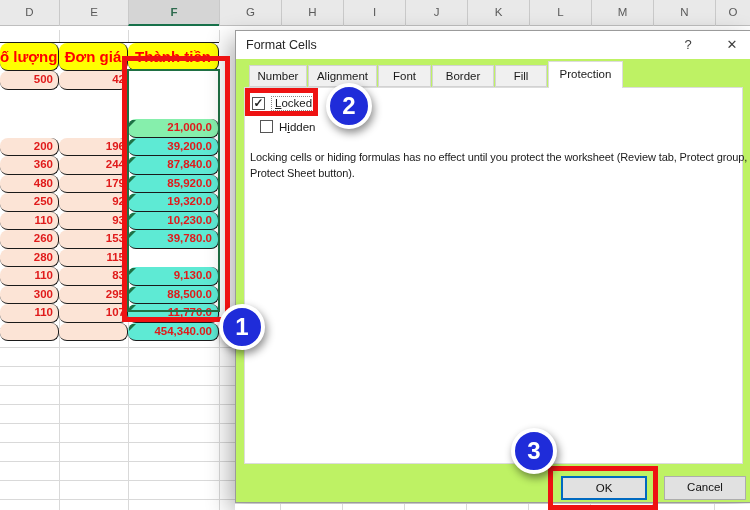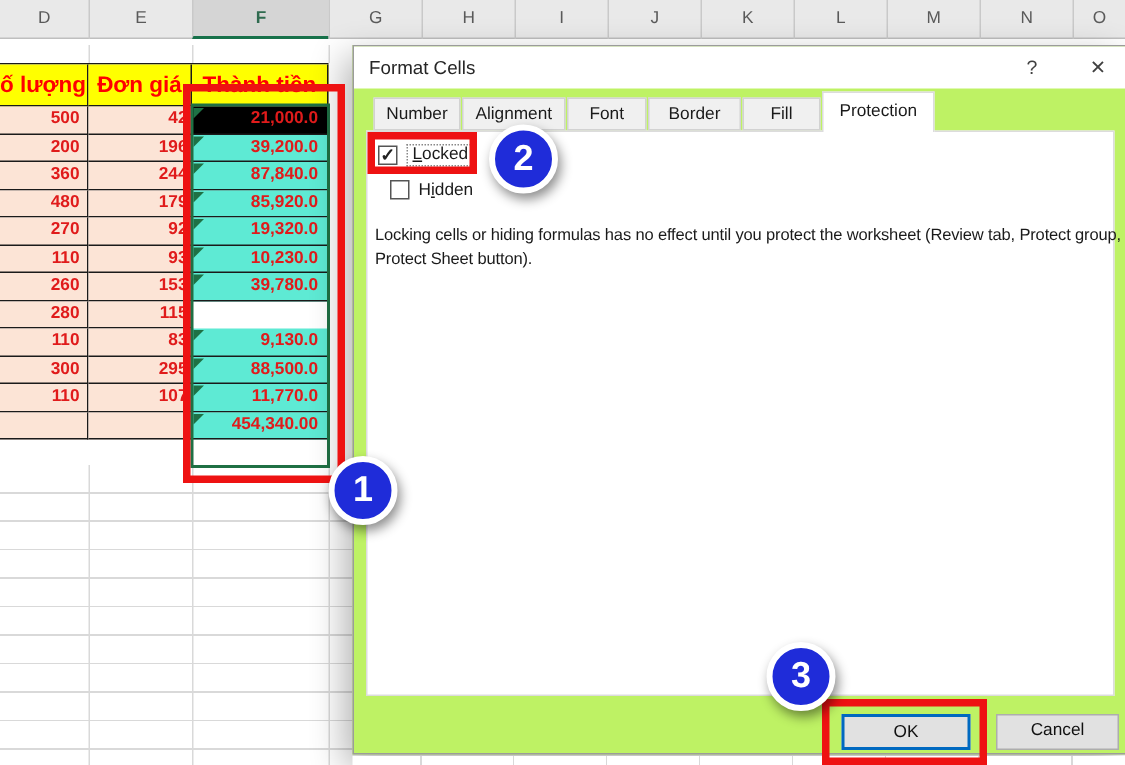--- a/index.html
+++ b/index.html
@@ -17,30 +17,30 @@
   .ch0{left:0;width:59px;border-left:none;} .ch1{left:59px;width:69px;}
   .ch2{left:128px;width:91px;background:#D5D5D5;border-bottom:2px solid #17714A;color:#2F6B4F;font-weight:bold;}
   .ch3{left:219px;width:62px;} .ch4{left:281px;width:62px;} .ch5{left:343px;width:62px;}
   .ch6{left:405px;width:62px;} .ch7{left:467px;width:62px;} .ch8{left:529px;width:62px;}
   .ch9{left:591px;width:62px;} .ch10{left:653px;width:62px;} .ch11{left:715px;width:35px;}
 
   .vline { position:absolute; width:1px; background:#D9D9D9; z-index:1; }
 
   .xl-table { position:absolute; left:0; top:42px; width:219px; border-top:1px solid #1a1a1a; z-index:2; }
   .t-row { display:flex; }
-  .th, .td { border-right:1px solid #1a1a1a; border-bottom:1px solid #1a1a1a; overflow:hidden; white-space:nowrap; }
+  .th, .td { border-right:1px solid #1a1a1a; border-bottom:1px solid #1a1a1a; overflow:hidden; white-space:nowrap;border-radius:8px; }
   .th { height:28px; background:#FFFF00; color:#FF0000; font-weight:bold; font-size:15px; line-height:27px; }
   .td { height:18.5px; background:#FCE4D6; color:#E01B1B; font-size:11.5px; line-height:17.5px;
         font-weight:600; text-align:right; }
   .w1{width:59px;} .w2{width:69px;} .w3{width:91px;}
   .th.w1{text-align:right; padding-right:2px;} .th.w2,.th.w3{text-align:center;}
   .td.w1{padding-right:5px;} .td.w2{padding-right:2px;}
   .td.w3{padding-right:6px; position:relative;}
   .td.sel{background:#5eead4;}
-  .td.active{background:#000000;}
+  .td.active{background:#86efac;margin-top:48px;}
   .tri{position:absolute; left:1px; top:1px; width:0; height:0;
        border-top:7px solid #1E7145; border-right:7px solid transparent;}
 
   .sel-border { position:absolute; left:127px; top:69px; width:93px; height:243px;
     border:2px solid #1F7044; z-index:3; pointer-events:none; }
 
   .empty-grid { position:absolute; left:0; top:310px; width:235px; height:200px; z-index:0;
     background:repeating-linear-gradient(to bottom, transparent 0 18px, #D9D9D9 18px 19px); }
 
   .bottom-strip { position:absolute; left:235px; top:504px; width:515px; height:6px; background:#fff; z-index:11;
@@ -138,21 +138,21 @@
       <div class="td w1">360</div>
       <div class="td w2">244</div>
       <div class="td w3 sel"><i class="tri"></i><span>87,840.0</span></div>
     </div>
     <div class="t-row">
       <div class="td w1">480</div>
       <div class="td w2">179</div>
       <div class="td w3 sel"><i class="tri"></i><span>85,920.0</span></div>
     </div>
     <div class="t-row">
-      <div class="td w1">270</div>
+      <div class="td w1">250</div>
       <div class="td w2">92</div>
       <div class="td w3 sel"><i class="tri"></i><span>19,320.0</span></div>
     </div>
     <div class="t-row">
       <div class="td w1">110</div>
       <div class="td w2">93</div>
       <div class="td w3 sel"><i class="tri"></i><span>10,230.0</span></div>
     </div>
     <div class="t-row">
       <div class="td w1">260</div>

